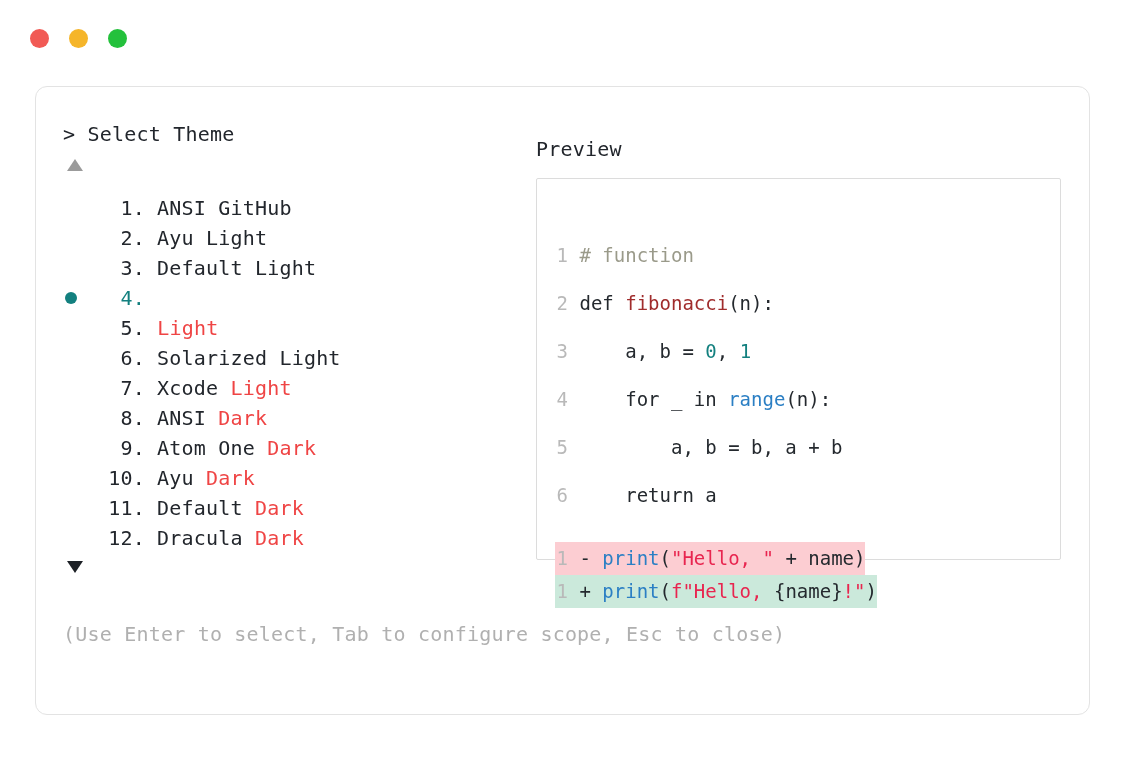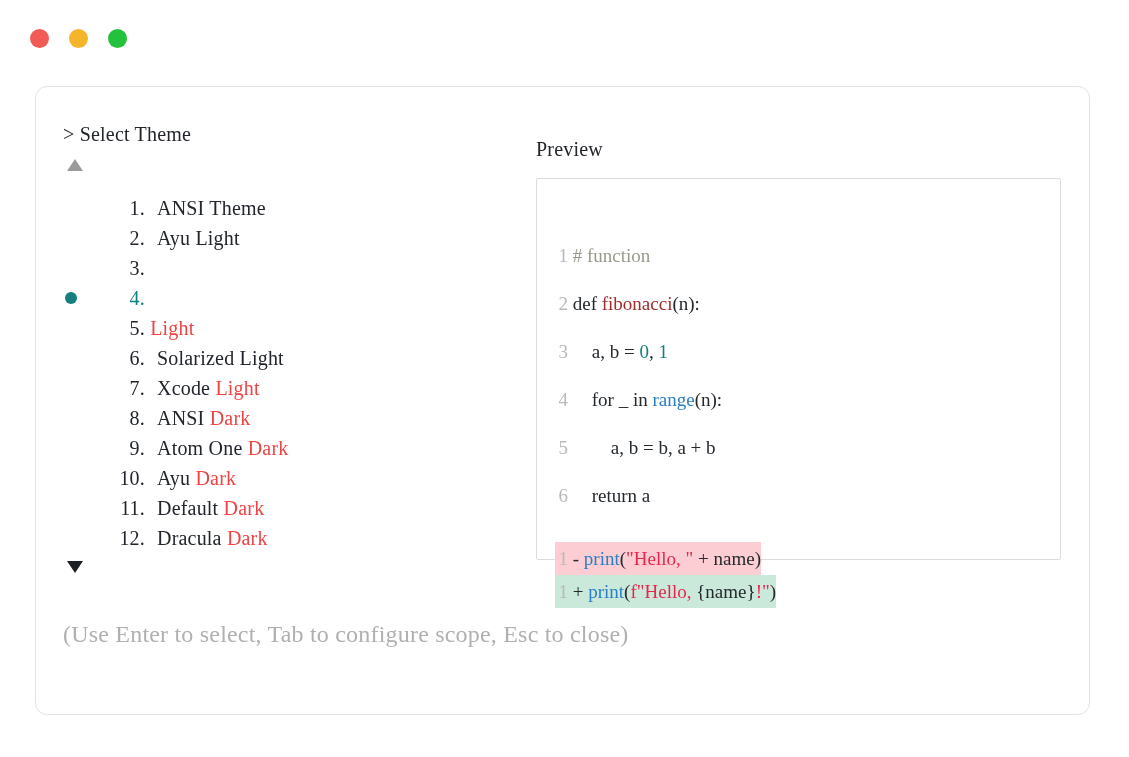--- a/index.html
+++ b/index.html
@@ -42,21 +42,20 @@
     box-sizing: border-box;
     background: #ffffff;
     border: 1px solid #e3e3e3;
     border-radius: 12px;
   }
 
   .card-inner {
     position: relative;
     width: 100%;
     height: 100%;
-    font-family: Liberation Serif, serif;
   }
 
   
   .left-col {
     position: absolute;
     left: 27px;
     top: 33px;
     width: 470px;
   }
   .right-col {
@@ -176,21 +175,21 @@
   }
   .diff-del .diff-hl { background: #fccdd2; }
   .diff-add .diff-hl { background: #cbe9db; }
   .diff-mark { color: #24292e; }
 
   
   .hint {
     position: absolute;
     left: 27px;
     top: 533px;
-    font-size: 24px;
+    font-size: 20px;
     line-height: 28px;
     color: #b0b0b0;
     letter-spacing: 0.2px;
     white-space: pre;
   }
 </style>
 </head>
 <body>
 
 <div class="titlebar">
@@ -203,23 +202,23 @@
   <div class="card-inner">
 
     <div class="left-col">
       <div class="section-title">&gt; Select Theme</div>
 
       <div class="arrow-up-row">
         <div class="arrow arrow-up"></div>
       </div>
 
       <div class="theme-list" id="theme-list">
-          <div class="theme-row"><div class="bullet-cell"></div><span class="idx">1.</span><span class="name">ANSI Theme</span></div>
+          <div class="theme-row"><div class="bullet-cell"></div><span class="idx">1.</span><span class="name">ANSI GitHub</span></div>
           <div class="theme-row"><div class="bullet-cell"></div><span class="idx">2.</span><span class="name">Ayu Light</span></div>
-          <div class="theme-row"><div class="bullet-cell"></div><span class="idx">3.</span></div>
+          <div class="theme-row"><div class="bullet-cell"></div><span class="idx">3.</span><span class="name">Default Light</span></div>
           <div class="theme-row selected"><div class="bullet-cell"><div class="bullet" style="background: rgb(19, 128, 127);"></div></div><span class="idx">4.</span></div>
           <div class="theme-row"><div class="bullet-cell"></div><span class="idx">5.</span><span class="suffix-dim"> Light</span></div>
           <div class="theme-row"><div class="bullet-cell"></div><span class="idx">6.</span><span class="name">Solarized Light</span></div>
           <div class="theme-row"><div class="bullet-cell"></div><span class="idx">7.</span><span class="name">Xcode</span><span class="suffix-dim"> Light</span></div>
           <div class="theme-row"><div class="bullet-cell"></div><span class="idx">8.</span><span class="name">ANSI</span><span class="suffix-dim"> Dark</span></div>
           <div class="theme-row"><div class="bullet-cell"></div><span class="idx">9.</span><span class="name">Atom One</span><span class="suffix-dim"> Dark</span></div>
           <div class="theme-row"><div class="bullet-cell"></div><span class="idx">10.</span><span class="name">Ayu</span><span class="suffix-dim"> Dark</span></div>
           <div class="theme-row"><div class="bullet-cell"></div><span class="idx">11.</span><span class="name">Default</span><span class="suffix-dim"> Dark</span></div>
           <div class="theme-row"><div class="bullet-cell"></div><span class="idx">12.</span><span class="name">Dracula</span><span class="suffix-dim"> Dark</span></div>
         </div>

